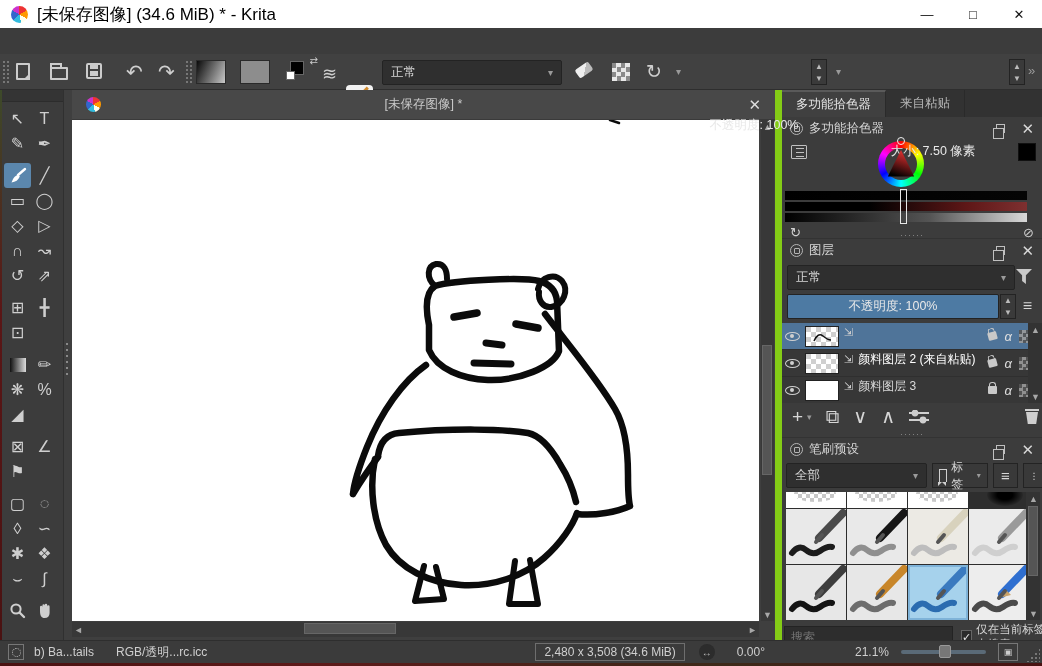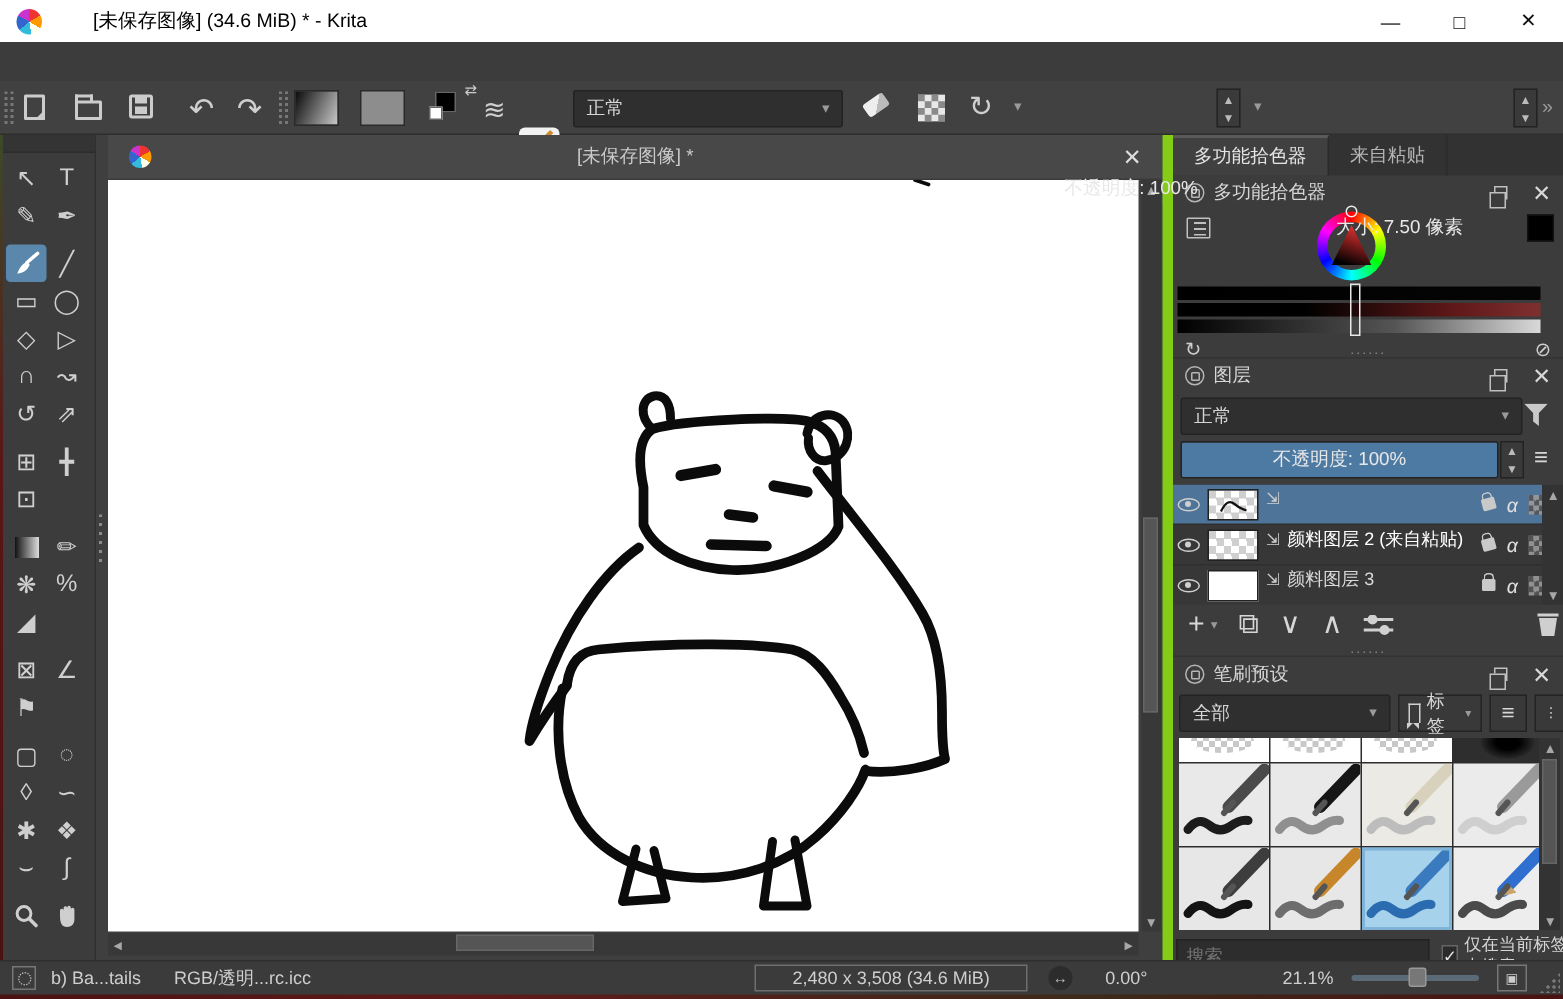--- a/index.html
+++ b/index.html
@@ -3,21 +3,21 @@
 <meta charset="utf-8">
 <style>
   html,body{margin:0;padding:0;background:#222;}
   *{box-sizing:border-box;font-family:"Liberation Sans","DejaVu Sans",sans-serif;}
   #app{position:relative;width:1042px;height:666px;background:#3c3c3c;overflow:hidden;}
   .abs{position:absolute;}
   
   #titlebar{left:0;top:0;width:1042px;height:28px;background:#ffffff;display:flex;align-items:center;color:#000;}
   #app-logo{width:17px;height:17px;border-radius:50%;margin:0 9px 0 11px;
     background:conic-gradient(#e33 0 60deg,#f90 60deg 120deg,#ffe 120deg 170deg,#3bd 170deg 230deg,#36c 230deg 300deg,#c3c 300deg 360deg);}
-  #win-title{font-size:13px;margin-left:25px;}
+  #win-title{font-size:17px;}
   #win-controls{margin-left:auto;display:flex;height:100%;}
   .win-btn{width:46px;height:100%;display:flex;align-items:center;justify-content:center;font-size:13px;color:#111;}
   
   #menubar{left:0;top:28px;width:1042px;height:26px;background:#3b3b3b;display:flex;align-items:center;border-bottom:1px solid #333;}
   .menu-item{color:#d9d9d9;font-size:12.5px;padding:0 10px;height:100%;display:flex;align-items:center;}
   
   #toolbar{left:0;top:54px;width:1042px;height:36px;background:#414141;border-bottom:1px solid #2e2e2e;color:#d0d0d0;}
   .grip{width:6px;height:22px;background:repeating-linear-gradient(#777 0 2px,transparent 2px 4px),repeating-linear-gradient(#777 0 2px,transparent 2px 4px);background-size:2px 100%,2px 100%;background-position:0 0,4px 0;background-repeat:no-repeat;}
   .tbtn{display:flex;align-items:center;justify-content:center;color:#cfcfcf;font-size:17px;}
   .icon-page{width:14px;height:17px;border:2px solid #ccc;border-radius:1px;position:relative;background:#414141;}
@@ -132,21 +132,21 @@
   .btile.selcard{outline:2px solid #7fb3d8;outline-offset:-2px;}
   #brush-scroll{position:absolute;right:2px;top:54px;width:14px;height:128px;background:#333;}
   #brush-search-row{position:absolute;left:0px;bottom:3px;width:267px;height:24px;display:flex;align-items:center;}
   #brush-search{width:200px;height:22px;background:#2d2d2d;border:1px solid #232323;color:#8a8a8a;font-size:12px;padding:0 6px;margin-left:2px;}
   .checkbox{width:14px;height:14px;background:#2b2b2b;border:1px solid #666;display:flex;align-items:center;justify-content:center;color:#e8e8e8;font-size:11px;margin:0 4px 0 8px;}
   #brush-check-label{color:#d6d6d6;font-size:11.5px;}
   
   #statusbar{left:0;top:640px;width:1042px;height:23px;background:#3b3b3b;display:flex;align-items:center;color:#cfcfcf;font-size:12px;border-top:1px solid #2e2e2e;}
   #sel-mode-icon{width:16px;height:16px;border:1px solid #777;margin:0 10px 0 8px;display:flex;align-items:center;justify-content:center;}
   #sel-mode-icon i{width:9px;height:9px;border:1px dotted #bbb;border-radius:50%;}
-  #dims-box{border:1px solid #6e6e6e;padding:1px 24px;margin-left:12px;}
+  #dims-box{border:1px solid #6e6e6e;padding:1px 8px;margin-left:12px;}
   #rot-circle{width:16px;height:16px;border-radius:50%;background:#2c2c2c;color:#bbb;font-size:10px;display:flex;align-items:center;justify-content:center;margin-left:14px;}
   #zoom-slider{width:85px;height:4px;background:#5a6a77;border-radius:2px;position:relative;margin-left:12px;}
   #zoom-slider i{position:absolute;left:45%;top:-5px;width:12px;height:13px;background:#777;border:1px solid #999;border-radius:2px;}
   #fit-btn{width:20px;height:18px;border:1px solid #777;display:flex;align-items:center;justify-content:center;font-size:9px;color:#ccc;margin-left:12px;}
   #size-grip{width:14px;height:14px;margin:6px 2px 0 8px;background:radial-gradient(#777 1px,transparent 1.2px) 0 0/4px 4px;clip-path:polygon(100% 0,100% 100%,0 100%);}
   
   #edge-left{left:0;top:90px;width:2px;height:550px;background:linear-gradient(#3d4a2a,#5a1616 40%,#4a1212);}
   #edge-bottom{left:0;top:663px;width:1042px;height:3px;background:linear-gradient(90deg,#4a1212,#5e1a1a 30%,#3d2a1a 70%,#4a1212);}
 </style>
 </head>

